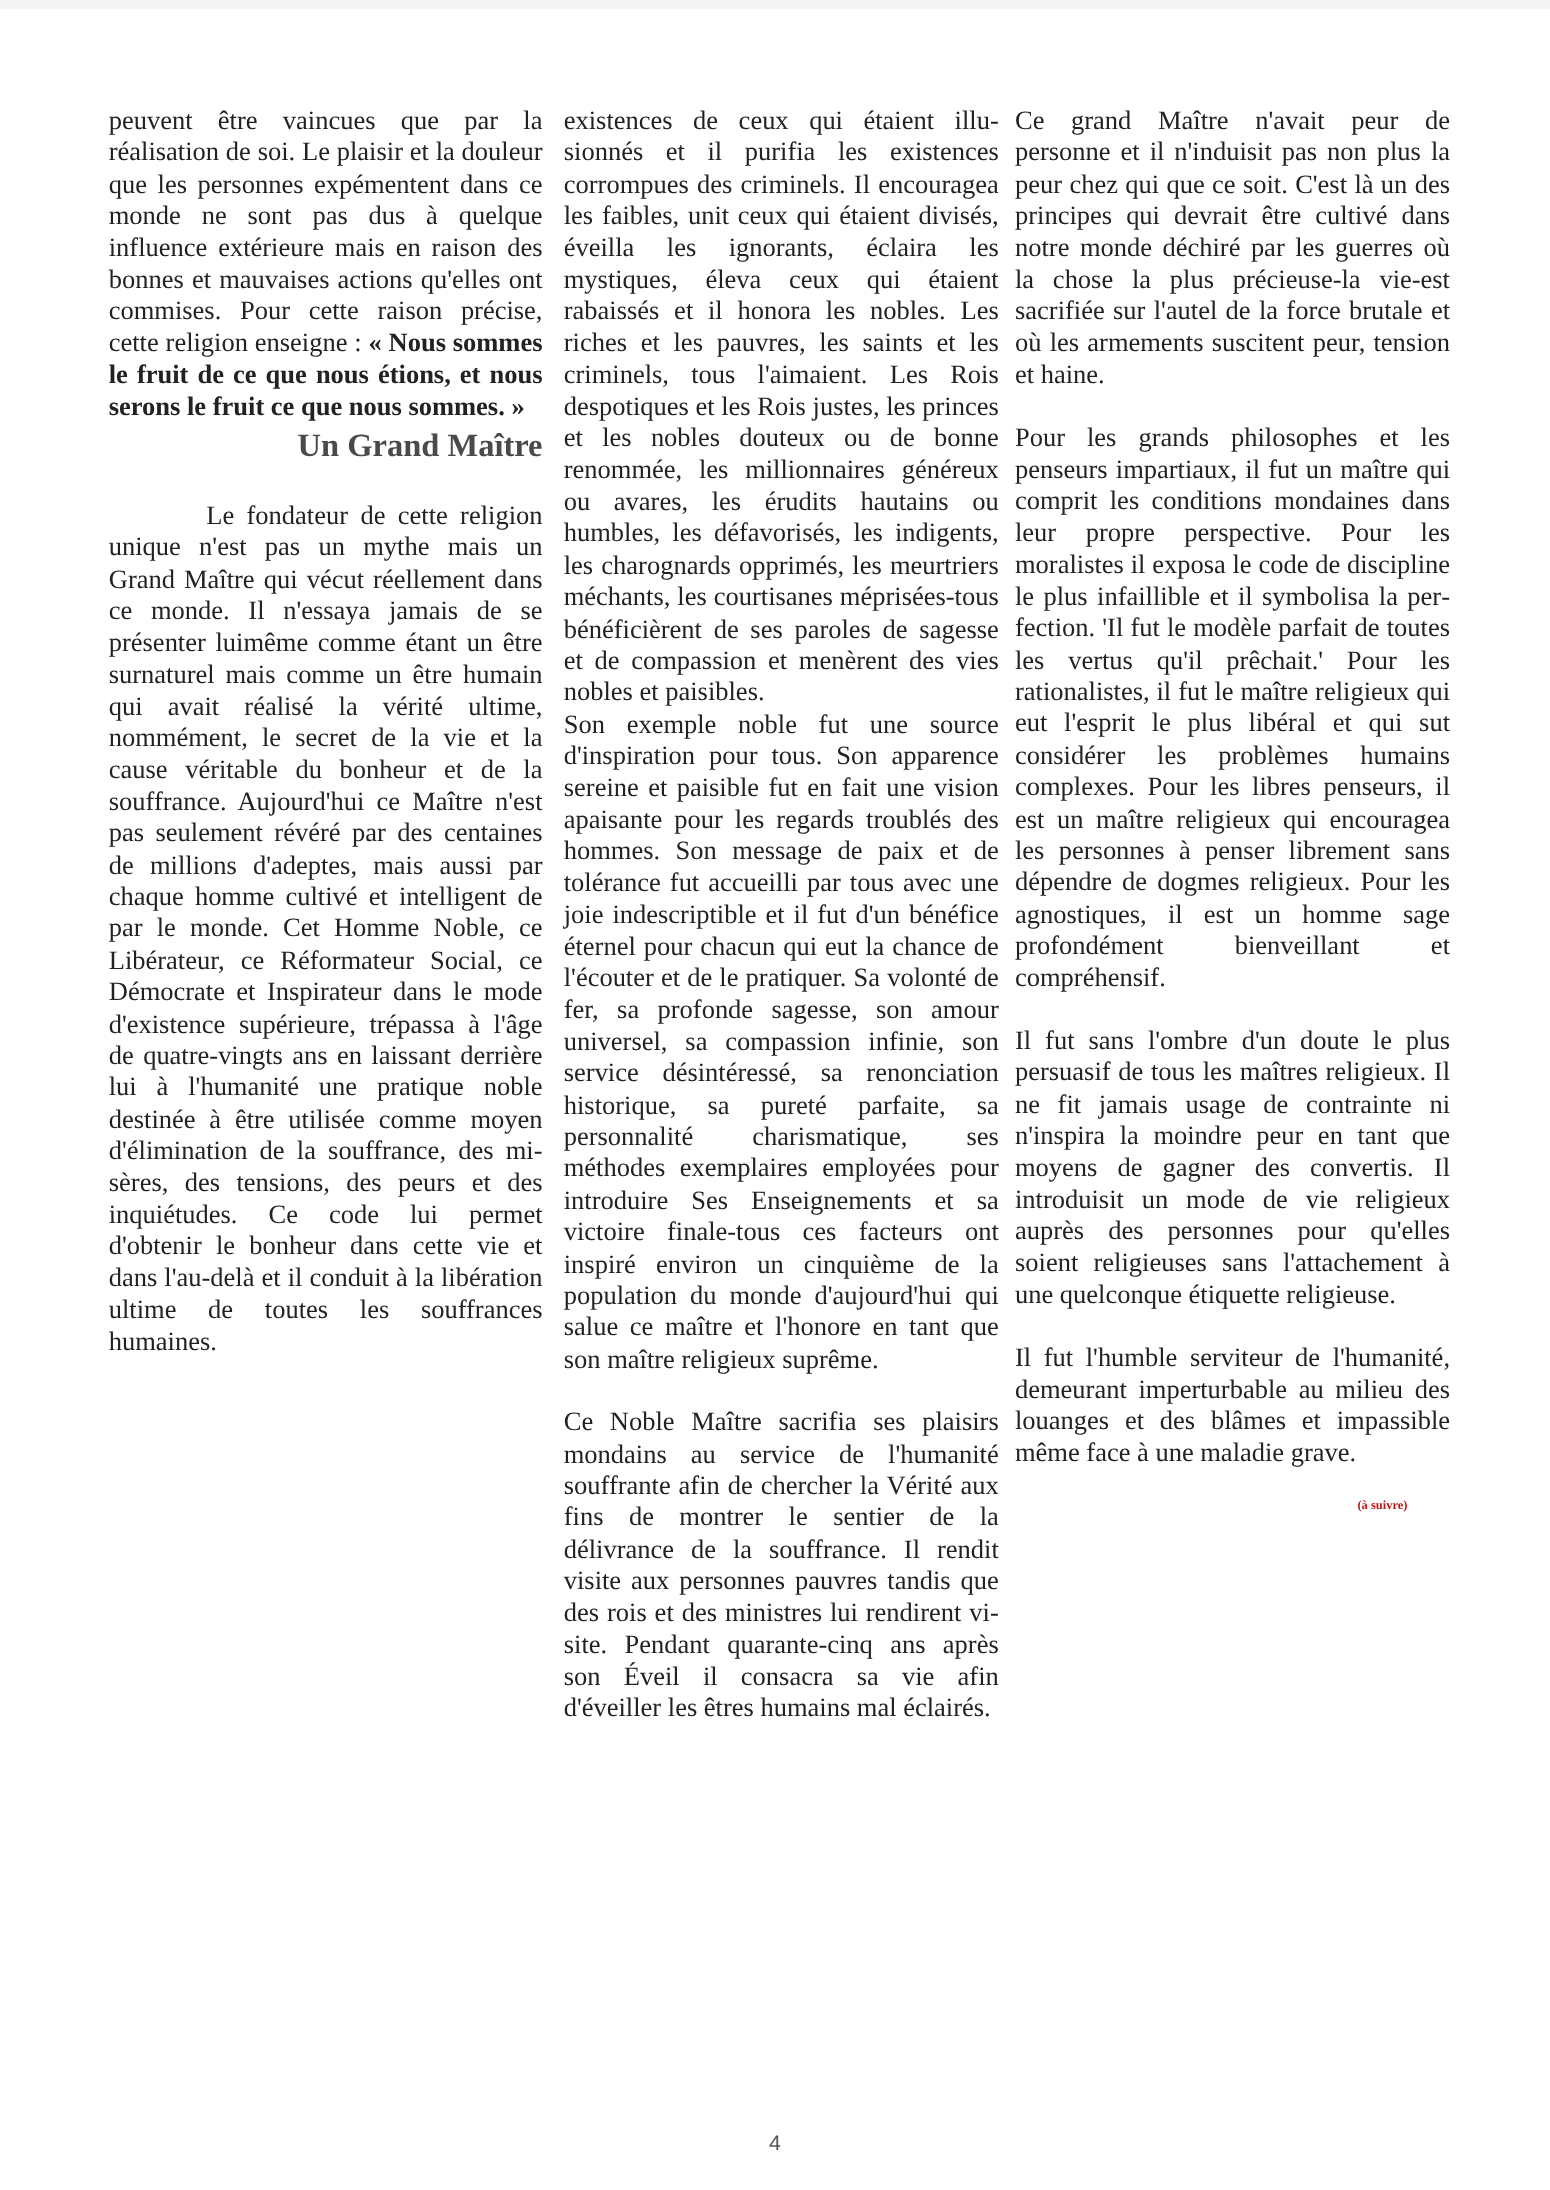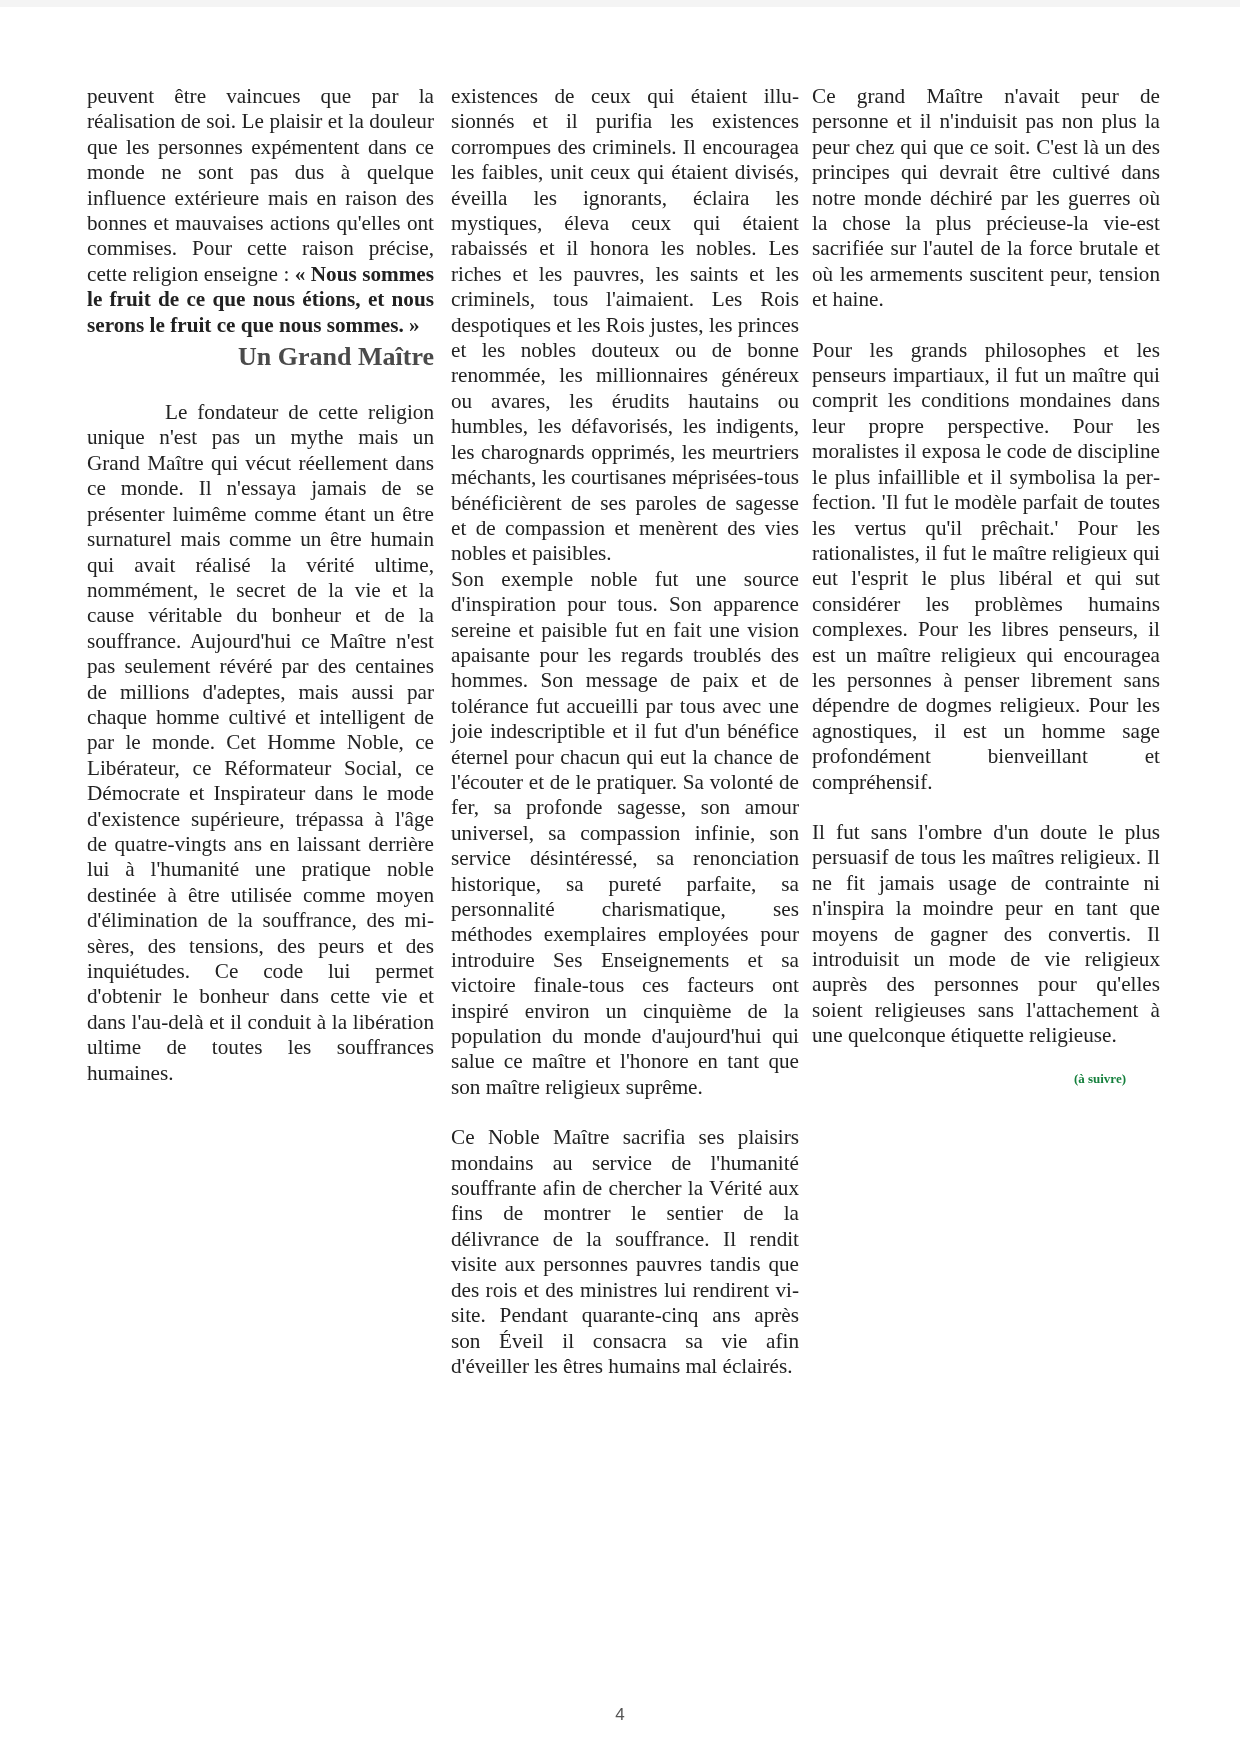--- a/index.html
+++ b/index.html
@@ -47,25 +47,25 @@
       color: #4a4a4a;
       line-height: 30px;
       margin: 4px 0 28px 0;
       text-align: right;
     }
     .indent {
       text-indent: 78px;
     }
     .continuation {
       text-align: right;
-      font-size: 13px;
+      font-size: 10px;
       font-weight: bold;
       margin-top: -8px;
       padding-right: 34px;
-      color: #15803d;
+      color: #b91c1c;
     }
     .page-number {
       position: absolute;
       left: 0;
       width: 1240px;
       top: 1705px;
       text-align: center;
       font-family: "Liberation Sans", "DejaVu Sans", sans-serif;
       font-size: 17px;
       color: #555555;
@@ -90,17 +90,18 @@
   <section class="column col-2">
     <p class="tight">existences de ceux qui étaient illu­sionnés et il purifia les existences corrompues des criminels. Il en­couragea les faibles, unit ceux qui étaient divisés, éveilla les igno­rants, éclaira les mystiques, éleva ceux qui étaient rabaissés et il ho­nora les nobles. Les riches et les pauvres, les saints et les criminels, tous l'aimaient. Les Rois despo­tiques et les Rois justes, les princes et les nobles douteux ou de bonne renommée, les million­naires généreux ou avares, les éru­dits hautains ou humbles, les défa­vorisés, les indigents, les charo­gnards opprimés, les meurtriers méchants, les courtisanes mépri­sées-tous bénéficièrent de ses pa­roles de sagesse et de compassion et menèrent des vies nobles et pai­sibles.</p>
     <p>Son exemple noble fut une source d'inspiration pour tous. Son appa­rence sereine et paisible fut en fait une vision apaisante pour les re­gards troublés des hommes. Son message de paix et de tolérance fut accueilli par tous avec une joie indescriptible et il fut d'un béné­fice éternel pour chacun qui eut la chance de l'écouter et de le prati­quer. Sa volonté de fer, sa pro­fonde sagesse, son amour univer­sel, sa compassion infinie, son ser­vice désintéressé, sa renonciation historique, sa pureté parfaite, sa personnalité charismatique, ses méthodes exemplaires employées pour introduire Ses Enseignements et sa victoire finale-tous ces fac­teurs ont inspiré environ un cin­quième de la population du monde d'aujourd'hui qui salue ce maître et l'honore en tant que son maître religieux suprême.</p>
     <p>Ce Noble Maître sacrifia ses plai­sirs mondains au service de l'hu­manité souffrante afin de chercher la Vérité aux fins de montrer le sentier de la délivrance de la souf­france. Il rendit visite aux per­sonnes pauvres tandis que des rois et des ministres lui rendirent vi­site. Pendant quarante-cinq ans après son Éveil il consacra sa vie afin d'éveiller les êtres humains mal éclairés.</p>
   </section>
 
   <section class="column col-3">
     <p>Ce grand Maître n'avait peur de personne et il n'induisit pas non plus la peur chez qui que ce soit. C'est là un des principes qui de­vrait être cultivé dans notre monde déchiré par les guerres où la chose la plus précieuse-la vie-est sacri­fiée sur l'autel de la force brutale et où les armements suscitent peur, tension et haine.</p>
     <p>Pour les grands philosophes et les penseurs impartiaux, il fut un maître qui comprit les conditions mondaines dans leur propre pers­pective. Pour les moralistes il ex­posa le code de discipline le plus infaillible et il symbolisa la per­fection. 'Il fut le modèle parfait de toutes les vertus qu'il prêchait.' Pour les rationalistes, il fut le maître religieux qui eut l'esprit le plus libéral et qui sut considérer les problèmes humains complexes. Pour les libres penseurs, il est un maître religieux qui encouragea les personnes à penser librement sans dépendre de dogmes reli­gieux. Pour les agnostiques, il est un homme sage profondément bienveillant et compréhensif.</p>
     <p>Il fut sans l'ombre d'un doute le plus persuasif de tous les maîtres religieux. Il ne fit jamais usage de contrainte ni n'inspira la moindre peur en tant que moyens de gagner des convertis. Il introduisit un mode de vie religieux auprès des personnes pour qu'elles soient reli­gieuses sans l'attachement à une quelconque étiquette religieuse.</p>
+    <p>Il fut l'humble serviteur de l'huma­nité, demeurant imperturbable au milieu des louanges et des blâmes et impassible même face à une maladie grave.</p>
     <div class="continuation">(à suivre)</div>
   </section>
 
   <div class="page-number">4</div>
 </main>
 
 </body></html>

